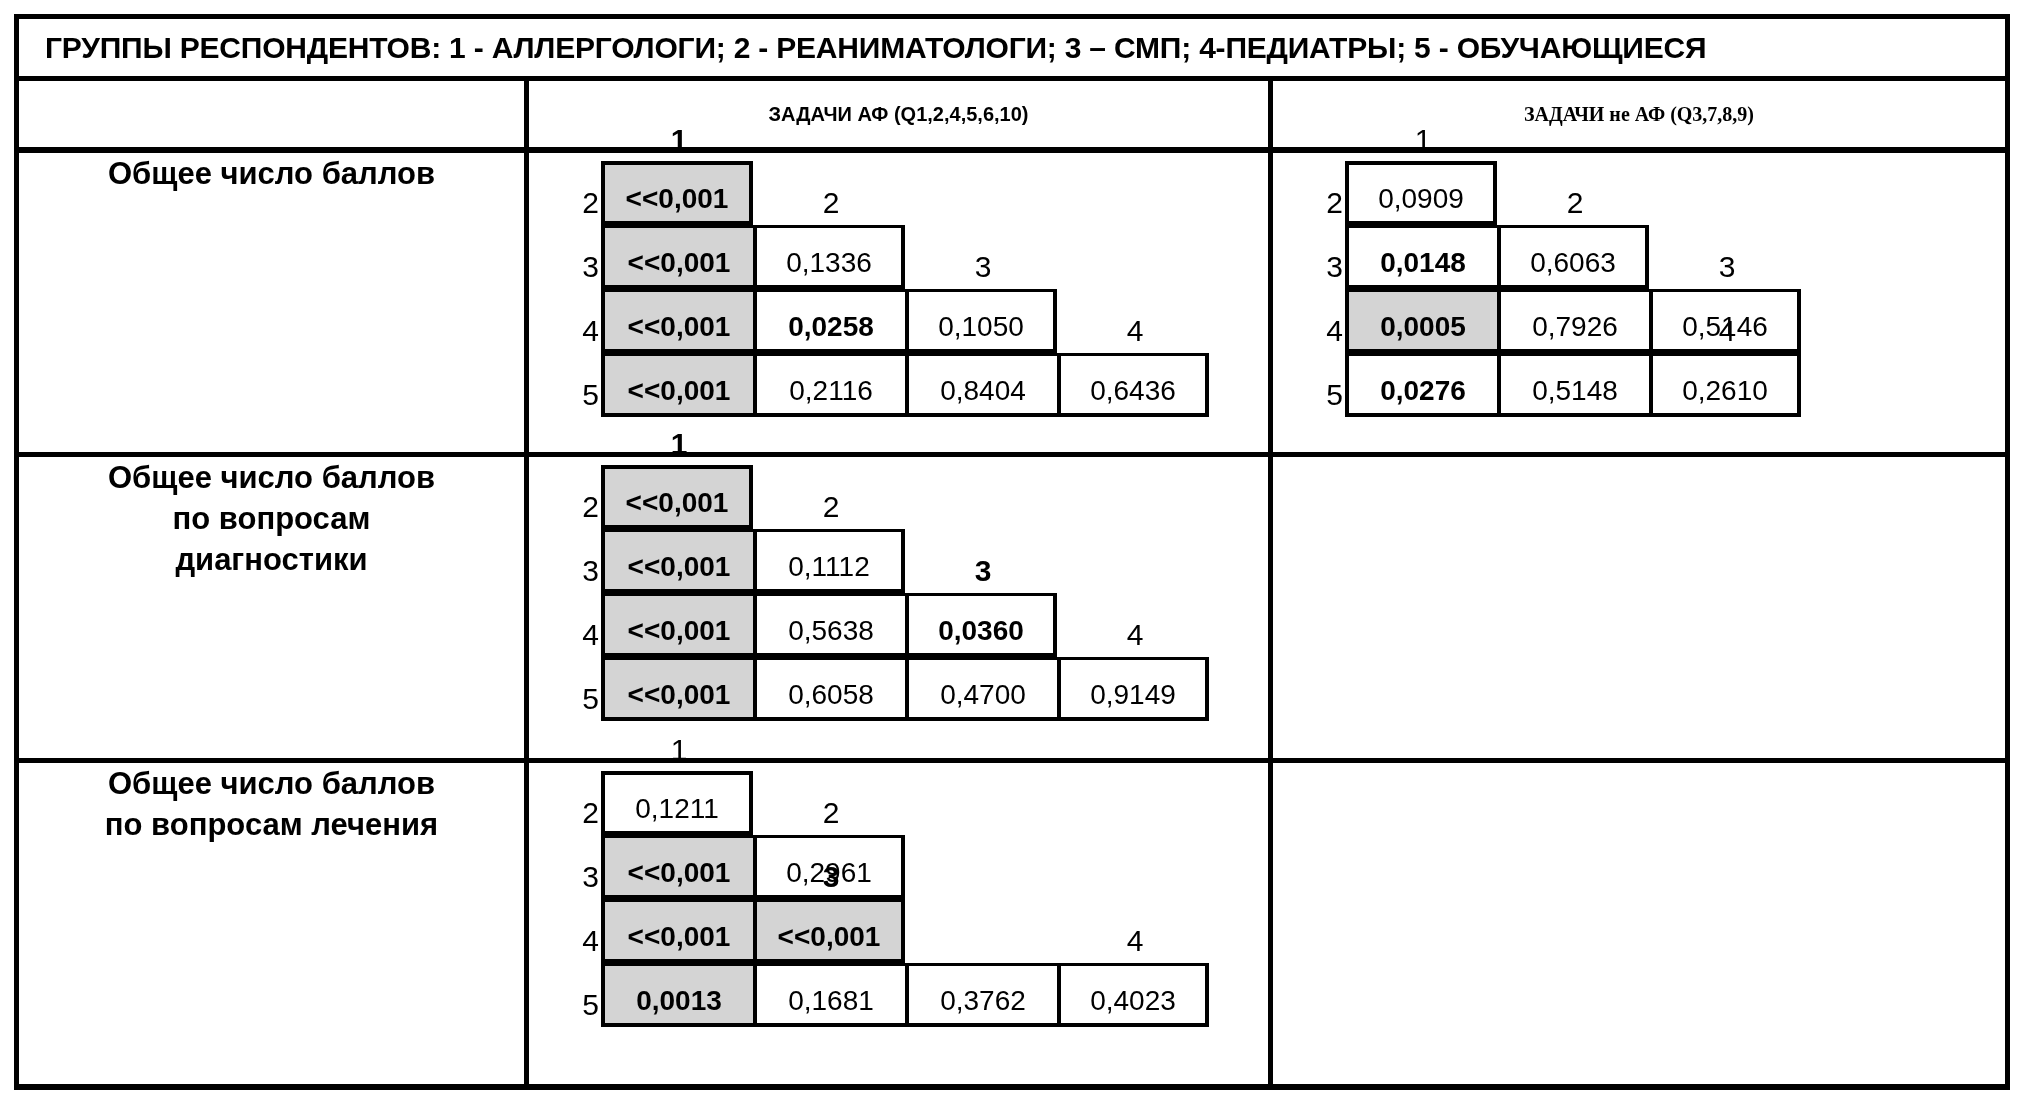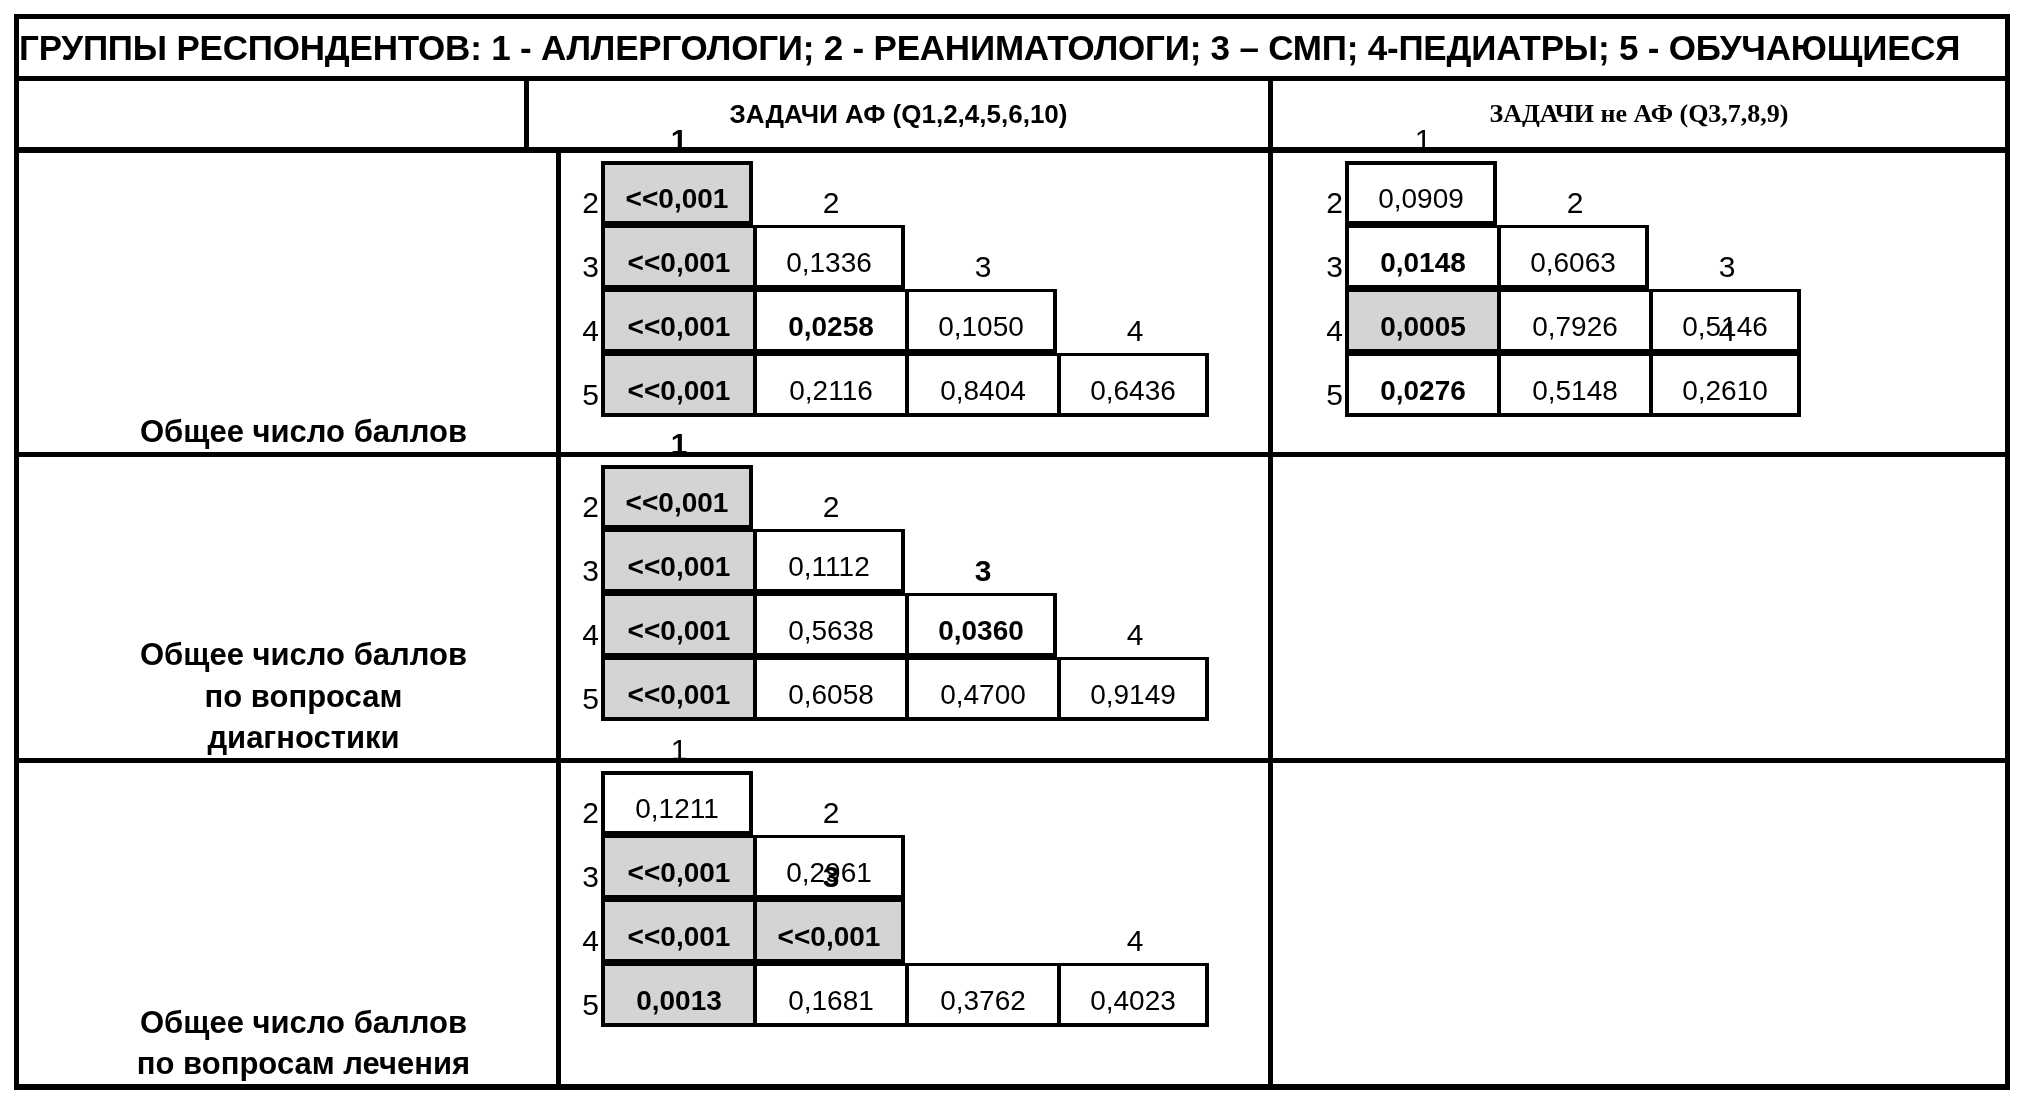--- a/index.html
+++ b/index.html
@@ -20,21 +20,22 @@
   }
 
   
   .title-band{
     position:absolute;left:0;top:0;right:0;height:62px;
     border-bottom:5px solid #000;
     display:flex;align-items:center;
     box-sizing:border-box;
   }
   .title-text{
-    font-size:35px;font-weight:bold;letter-spacing:-0.2px;
+    padding-left:26px;
+    font-size:30px;font-weight:bold;letter-spacing:-0.2px;
     white-space:nowrap;
   }
 
   
   .head-band{
     position:absolute;left:0;top:62px;right:0;height:72px;
     border-bottom:6px solid #000;
     box-sizing:border-box;
   }
   .head-label-cell{
@@ -44,35 +45,34 @@
   .head-af{
     position:absolute;left:510px;top:0;width:744px;height:100%;
     border-right:5px solid #000;box-sizing:border-box;
     display:flex;align-items:center;justify-content:center;
   }
   .head-naf{
     position:absolute;left:1254px;top:0;right:0;height:100%;
     box-sizing:border-box;
     display:flex;align-items:center;justify-content:center;font-family:Liberation Serif, serif;
   }
-  .head-af span,.head-naf span{font-size:26px;font-weight:bold;text-align:right;}
+  .head-af span,.head-naf span{font-size:20px;font-weight:bold;text-align:right;}
 
   
   .body-area{position:absolute;left:0;top:134px;right:0;bottom:0;}
   .brow{position:relative;width:100%;box-sizing:border-box;}
   .brow.r1{height:304px;border-bottom:5px solid #000;}
   .brow.r2{height:306px;border-bottom:5px solid #000;}
   .brow.r3{height:321px;}
 
   .label-cell{
     position:absolute;left:0;top:0;width:510px;height:100%;
     border-right:5px solid #000;box-sizing:border-box;
-    display:flex;align-items:flex-end;justify-content:center;
+    display:flex;align-items:flex-start;justify-content:center;
     text-align:center;
-    margin-left:32px;
   }
   .label-cell .ltext{
     font-size:31px;font-weight:bold;line-height:1.33;padding:0 14px;
   }
   .af-cell{
     position:absolute;left:510px;top:0;width:744px;height:100%;
     border-right:5px solid #000;box-sizing:border-box;
   }
   .naf-cell{
     position:absolute;left:1254px;top:0;right:0;height:100%;

